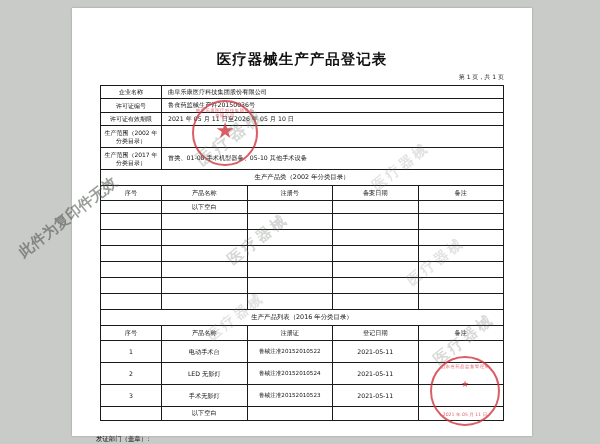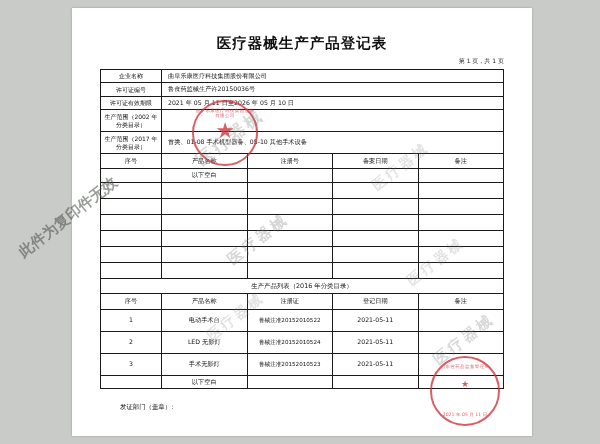--- a/index.html
+++ b/index.html
@@ -13,21 +13,21 @@
     position:absolute;left:72px;top:8px;width:460px;height:428px;
     background:#ffffff;
     box-shadow:0 0 2px rgba(0,0,0,.25);
   }
   .title{
     text-align:center;
     font-size:14.5px;
     font-weight:bold;
     letter-spacing:1px;
     color:#111;
-    margin-top:26px;
+    margin-top:42px;
   }
   .pageno{
     text-align:right;
     font-size:6px;
     color:#222;
     margin:4px 28px 3px 0;
   }
   table{
     border-collapse:collapse;
     width:404px;
@@ -55,21 +55,21 @@
     font-size:6.4px;
     padding:3px 0;
   }
   .hrow td{ text-align:center; font-size:6.2px; padding:3px 0;}
   .blank td{ height:11px; }
   .small{font-size:5.6px;}
   .tall{ height:17px; }
   .foot{
     font-size:6.4px;
     color:#111;
-    margin:14px 0 0 48px;
+    margin:14px 0 0 24px;
   }
   
   .stamp-red{
     position:absolute;
     border:2.2px solid #d0323a;
     border-radius:50%;
     color:#d0323a;
     opacity:.78;
     pointer-events:none;
   }
@@ -134,20 +134,23 @@
     </tr>
     <tr>
       <td class="lbl tall">生产范围（2002 年分类目录）</td>
       <td class="val tall" colspan="4"></td>
     </tr>
     <tr>
       <td class="lbl tall">生产范围（2017 年分类目录）</td>
       <td class="val tall" colspan="4">首类、01-08 手术机型器备、05-10 其他手术设备</td>
     </tr>
 
+    <tr>
+      <td class="secthead" colspan="5">生产产品类（2002 年分类目录）</td>
+    </tr>
     <tr class="hrow">
       <td style="width:26px">序号</td>
       <td style="width:96px">产品名称</td>
       <td style="width:100px">注册号</td>
       <td style="width:76px">备案日期</td>
       <td>备注</td>
     </tr>
     <tr>
       <td class="blank"></td>
       <td class="ctr">以下空白</td>

